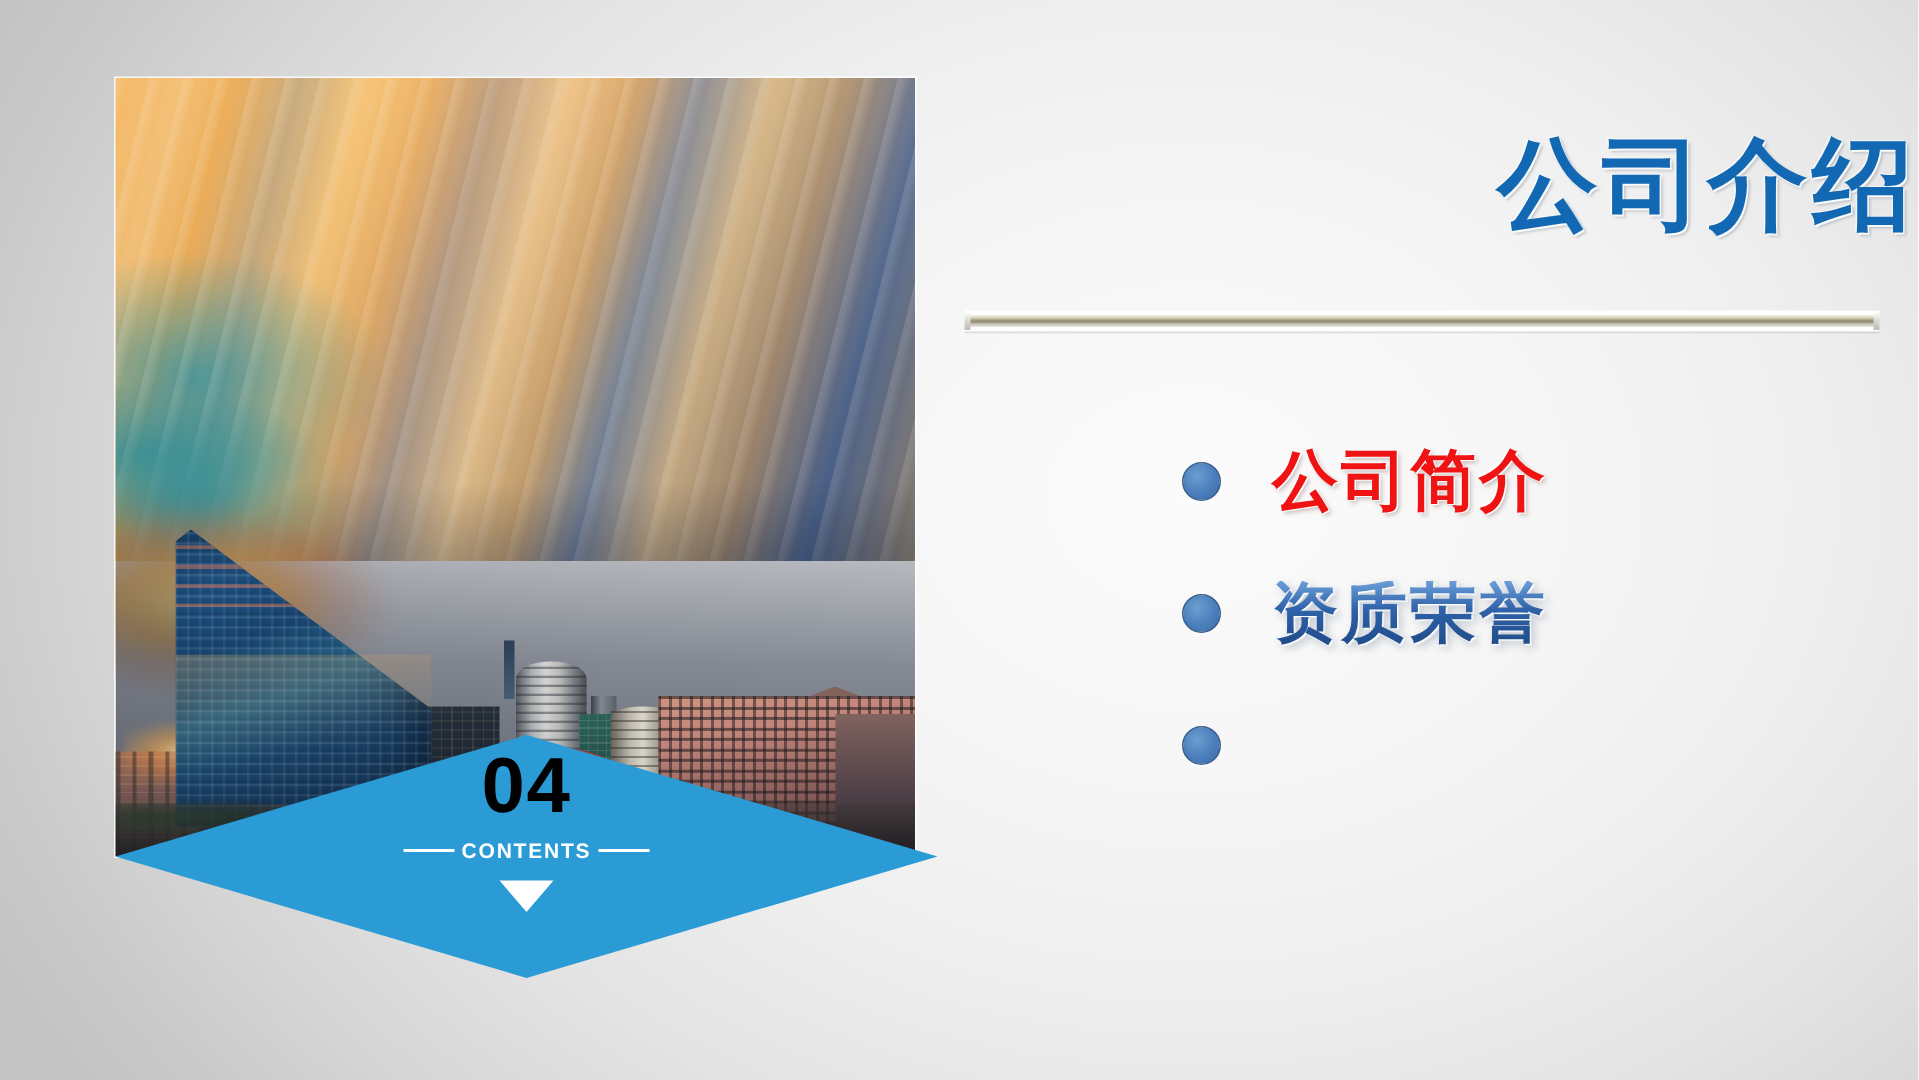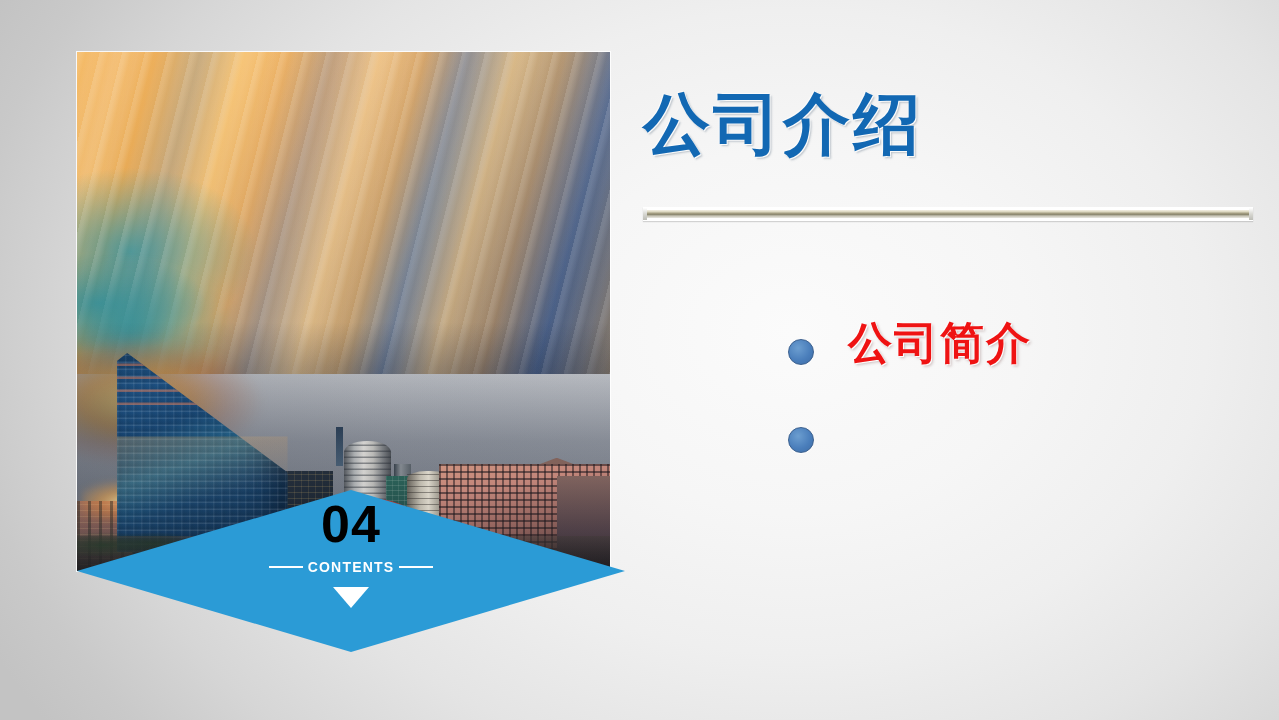--- a/index.html
+++ b/index.html
@@ -446,24 +446,24 @@
     width: 0; height: 0;
     margin-top: 12px;
     border-left: 18px solid transparent;
     border-right: 18px solid transparent;
     border-top: 21px solid #ffffff;
   }
 
   
   .slide-title {
     position: absolute;
-    left: 643px;
+    left: 666px;
     top: 88px;
     width: 612px;
-    text-align: left;
+    text-align: right;
     color: #1268b3;
     font-size: 67px;
     font-weight: 700;
     letter-spacing: 3px;
     line-height: 1.06;
     text-shadow:
       1px 1px 0 rgba(255,255,255,0.9),
       2px 2px 2px rgba(120,135,150,0.45),
       -1px -1px 0 rgba(255,255,255,0.55);
   }
@@ -503,21 +503,21 @@
   .divider-cap.right { right: 0; }
 
   .bullet-list {
     position: absolute;
     left: 643px;
     top: 277px;
     width: 610px;
   }
   .bullet-item {
     display: flex;
-    align-items: flex-end;
+    align-items: center;
     height: 88px;
     padding-left: 145px;
     box-sizing: border-box;
   }
   .bullet-dot {
     flex: 0 0 auto;
     width: 24px;
     height: 24px;
     border-radius: 50%;
     background: radial-gradient(circle at 38% 34%, #6c9ed0 0%, #4a7ebb 56%, #3d6ca4 100%);
@@ -613,16 +613,20 @@
     <div class="divider-cap right"></div>
   </div>
 
   <div class="bullet-list">
     <div class="bullet-item">
       <span class="bullet-dot"></span>
       <span class="bullet-text accent">公司简介</span>
     </div>
     <div class="bullet-item">
       <span class="bullet-dot"></span>
+      <span class="bullet-text primary">资质荣誉</span>
+    </div>
+    <div class="bullet-item">
+      <span class="bullet-dot"></span>
     </div>
   </div>
 
 </div>
 
 </body></html>

